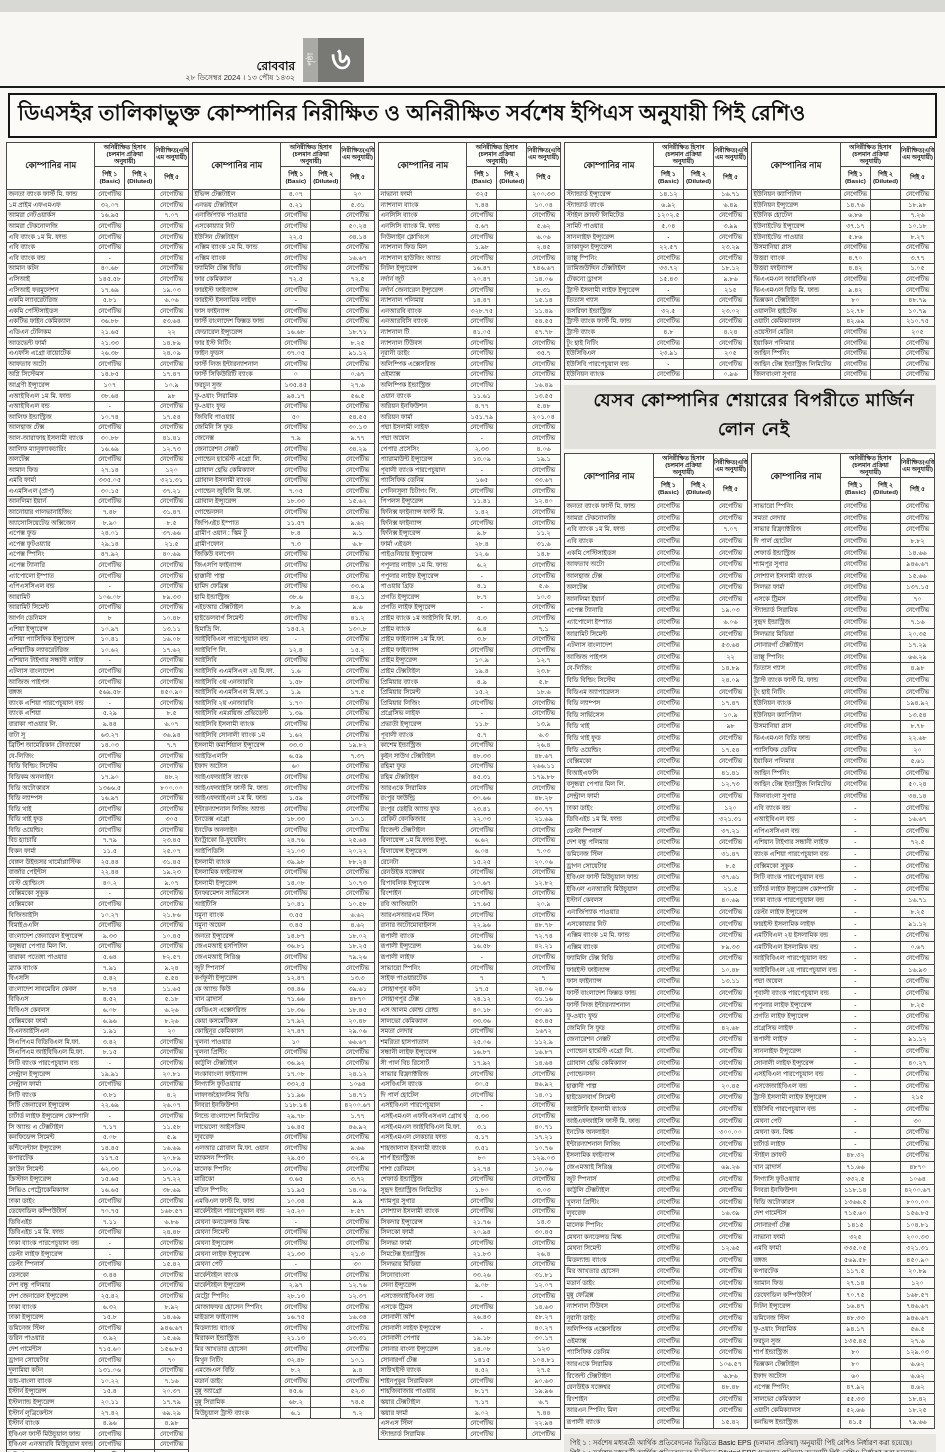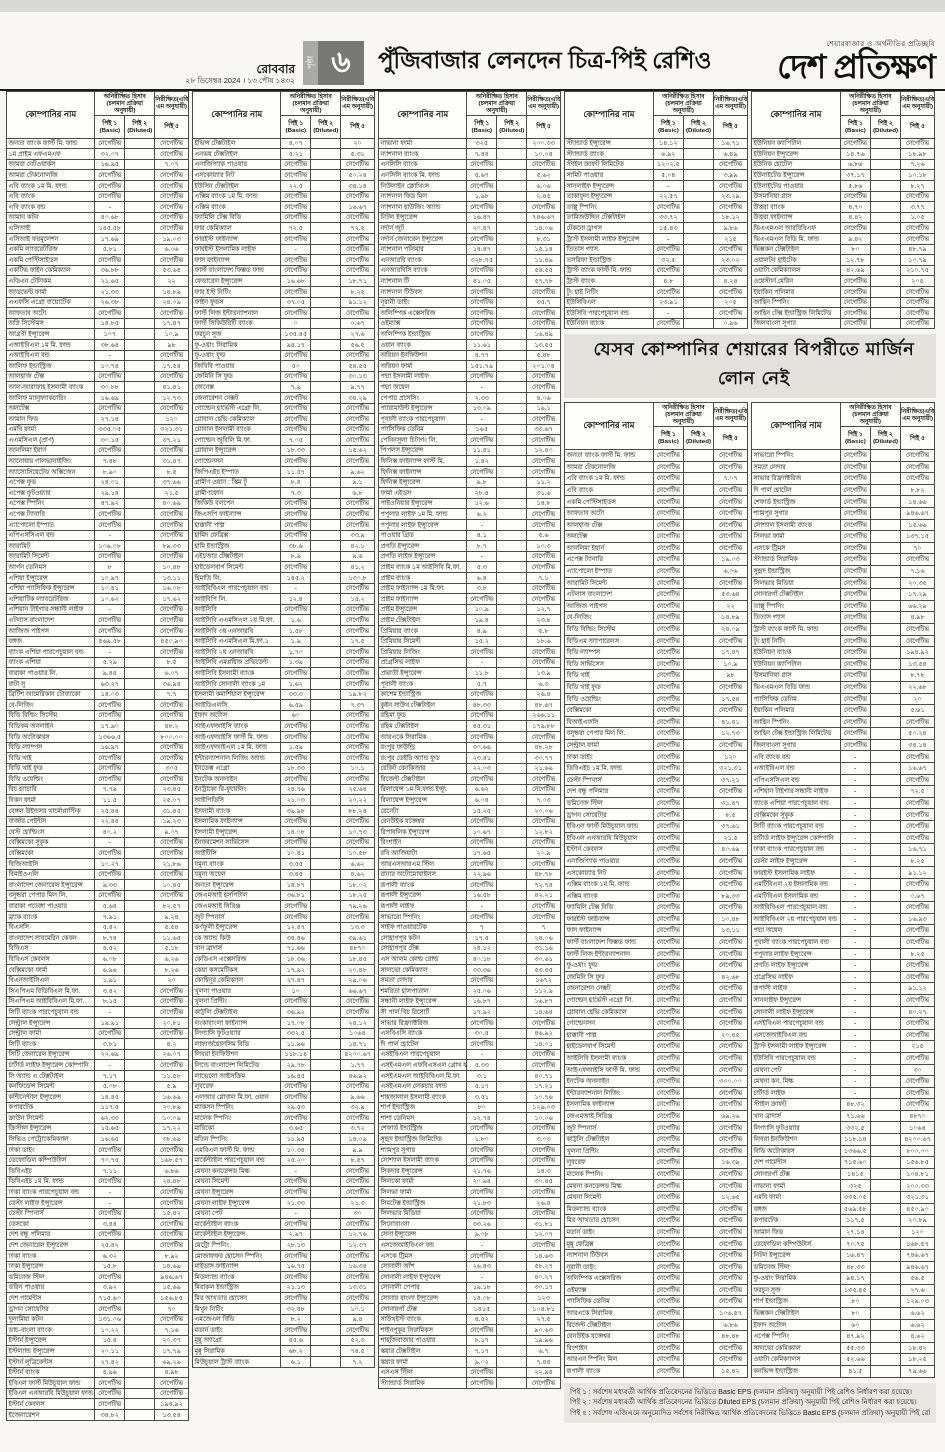--- a/index.html
+++ b/index.html
@@ -51,27 +51,23 @@
 
   <div class="masthead-row">
     <div class="date-block">
       <div class="weekday">রোববার</div>
       <div class="dateline">২৮ ডিসেম্বর 2024 । ১৩ পৌষ ১৪৩২</div>
     </div>
     <div class="page-tab">
       <div class="page-tab-label">পৃষ্ঠা</div>
       <div class="page-tab-num">৬</div>
     </div>
-    <div class="section-title">পুঁজিবাজার লেনদেন চিত্র-পিই রেশিও</div>
-    <div class="masthead-wrap">
-      <div class="masthead-tagline">শেয়ারবাজার ও অর্থনীতির প্রতিচ্ছবি</div>
-      <div class="masthead">দেশ প্রতিক্ষণ</div>
-    </div>
   </div>
 
+  <div class="headline-box">ডিএসইর তালিকাভুক্ত কোম্পানির নিরীক্ষিত ও অনিরীক্ষিত সর্বশেষ ইপিএস অনুযায়ী পিই রেশিও</div>
 
   <div class="cols">
     <div class="col">
       <table class="pe-table">
           <thead>
             <tr>
               <th class="th-company" rowspan="2">কোম্পানির নাম</th>
               <th class="th-group" colspan="2">অনিরীক্ষিত হিসাব (চলমান প্রক্রিয়া অনুযায়ী)</th>
               <th class="th-group c-pe5">নিরীক্ষিত(এজি এম অনুযায়ী)</th>
             </tr>

